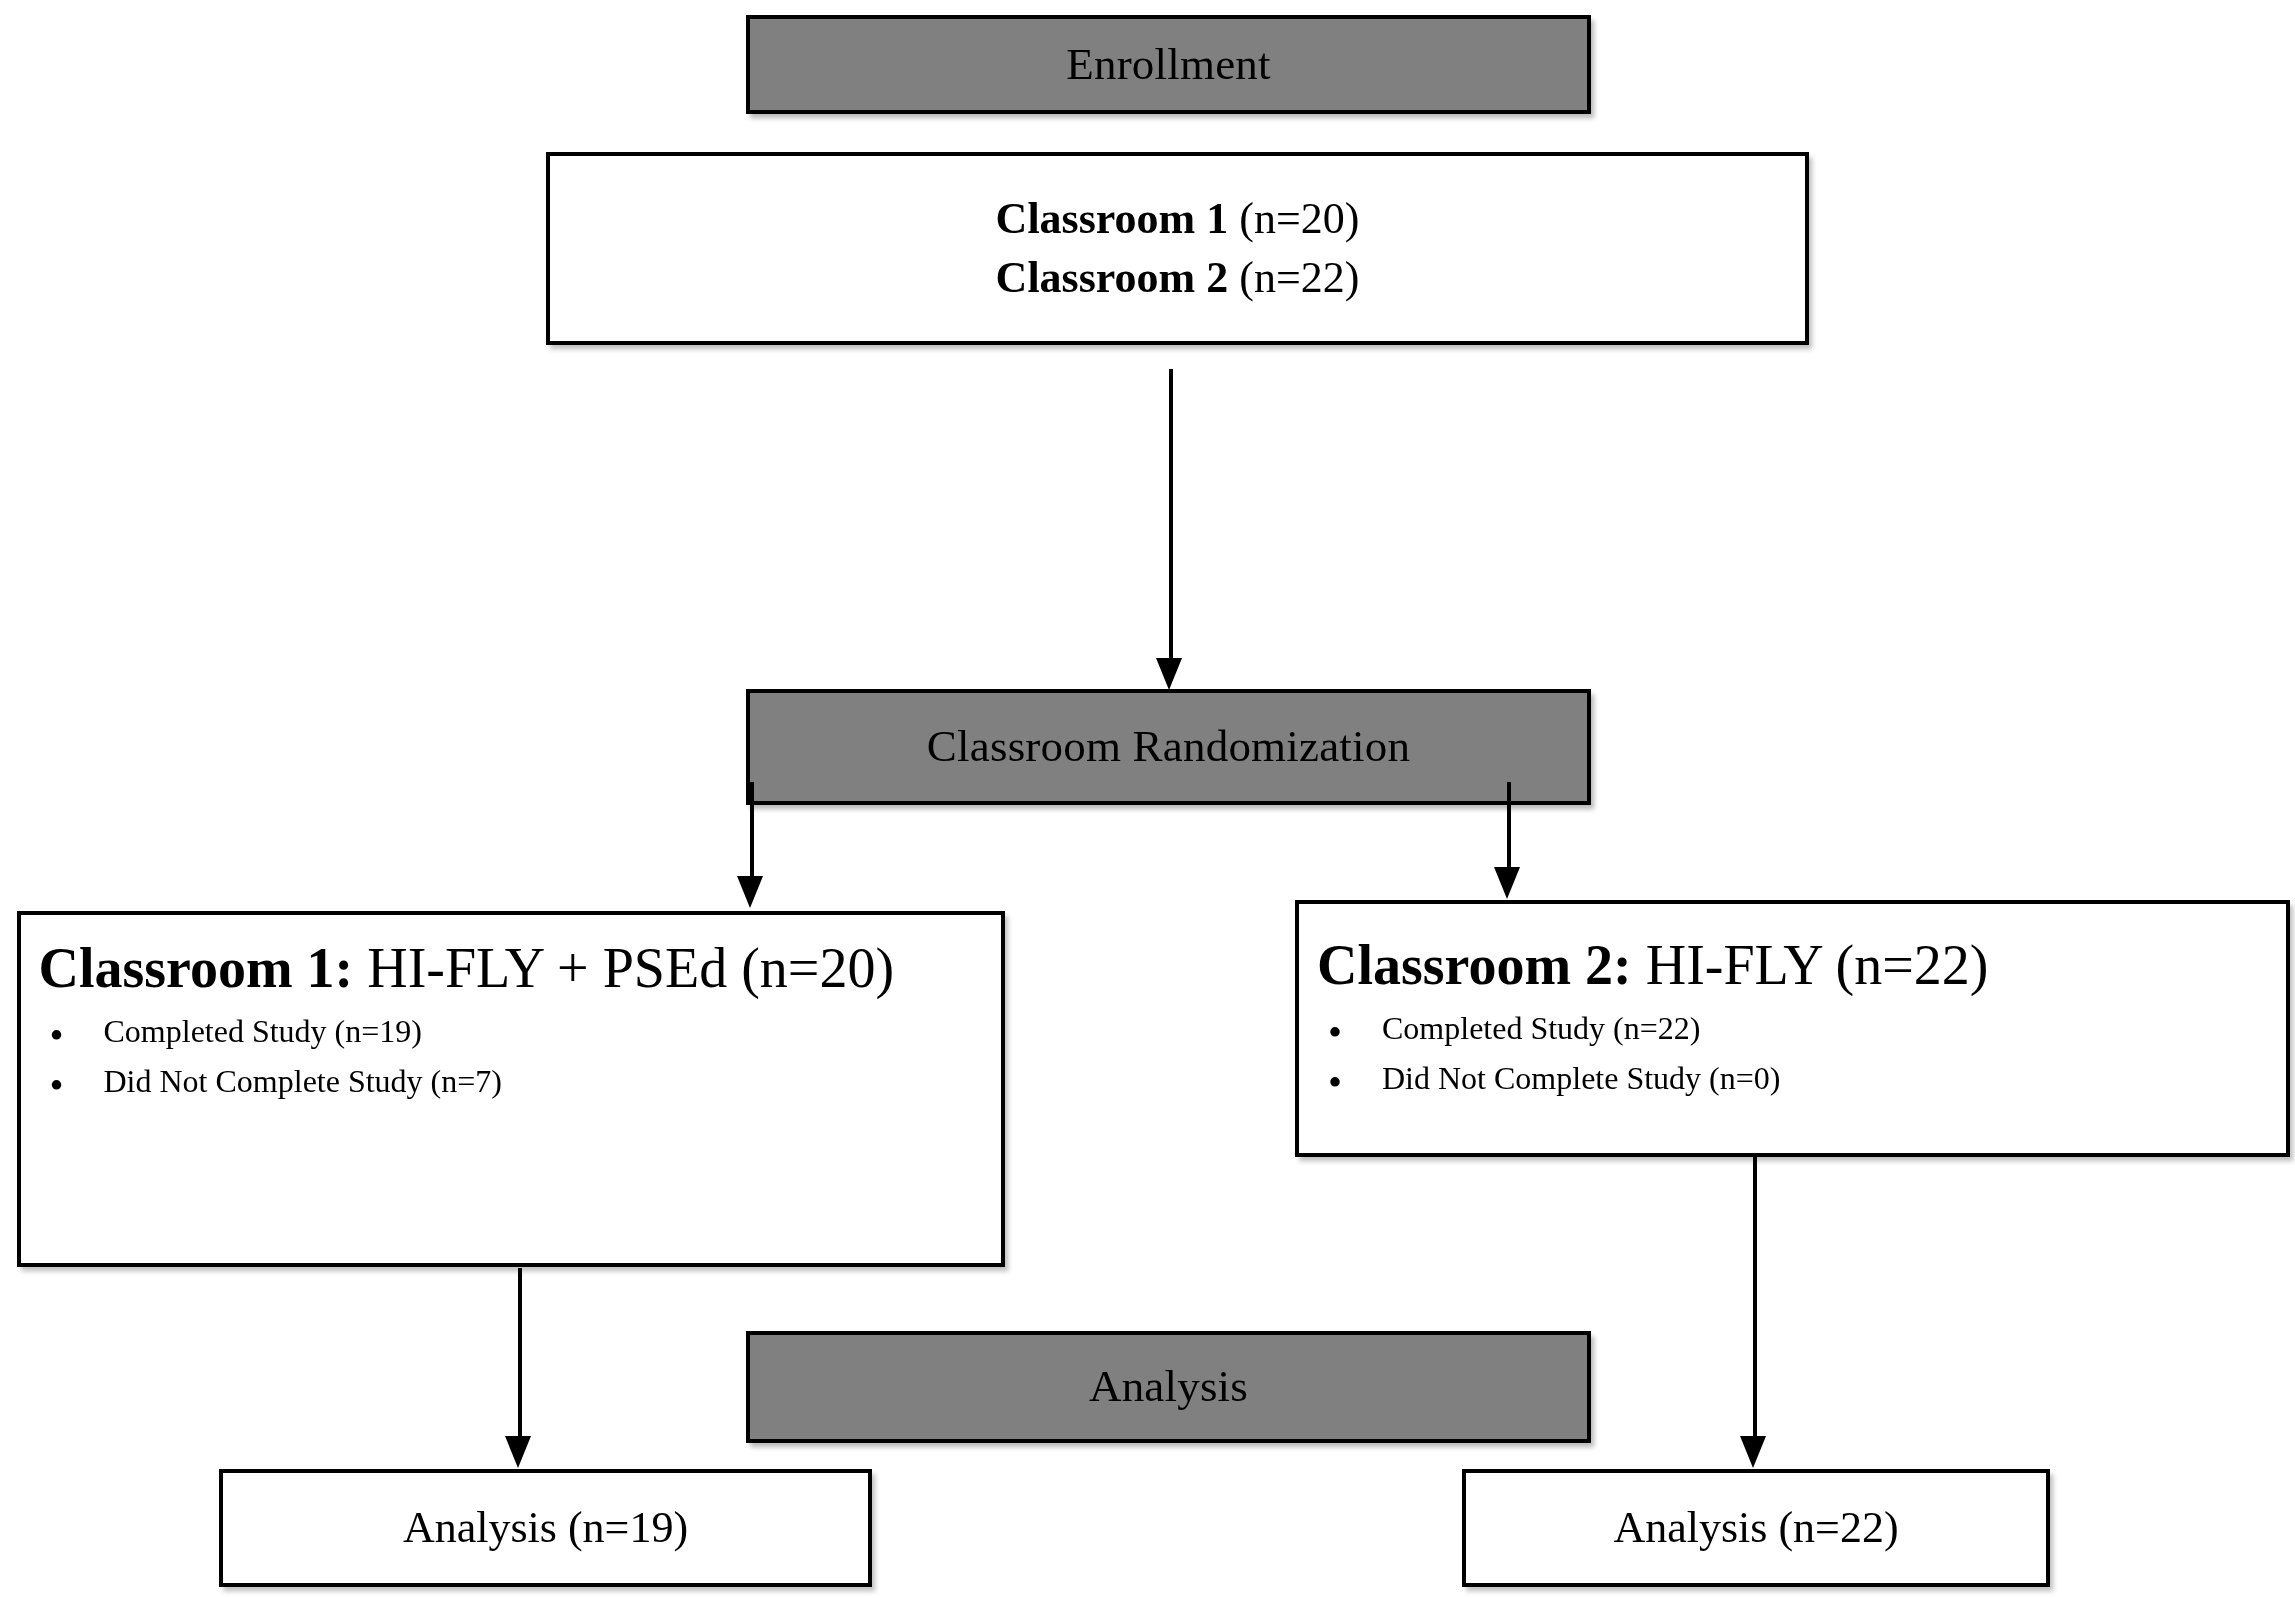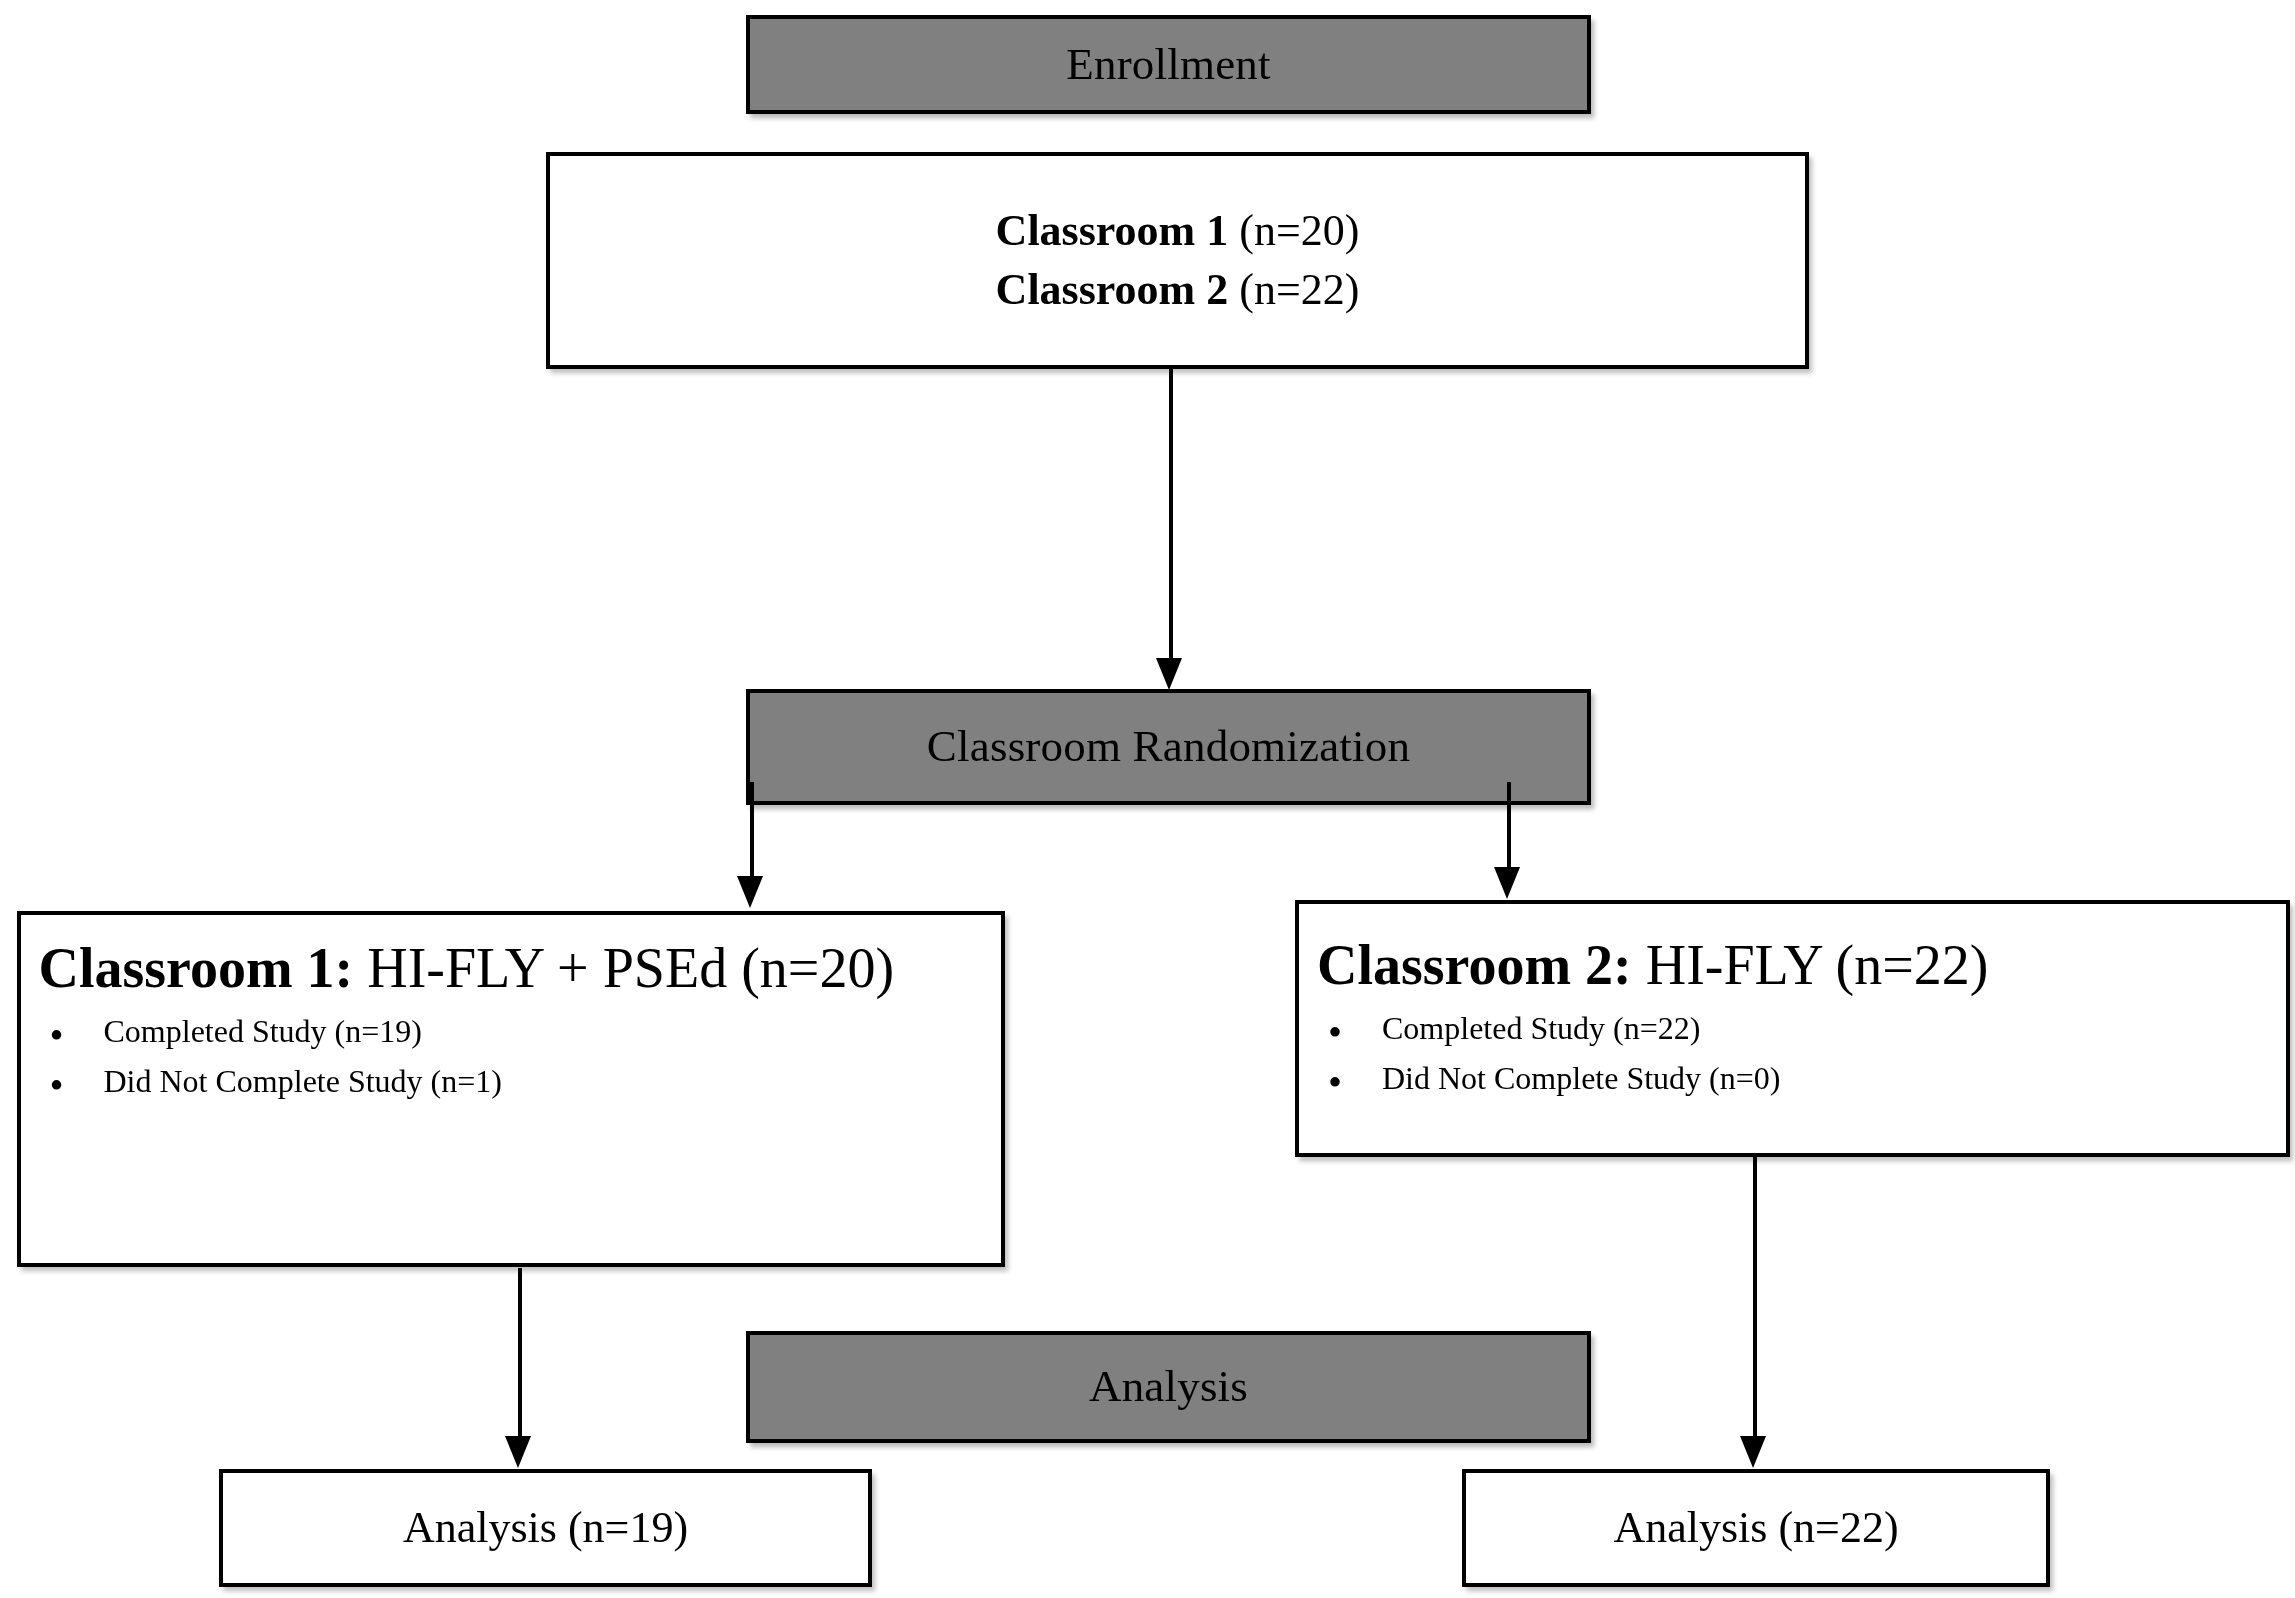--- a/index.html
+++ b/index.html
@@ -101,21 +101,21 @@
 </style>
 </head>
 <body>
 
 <div id="canvas">
 
   <div class="node banner" style="left:746px; top:15px; width:845px; height:99px;align-items:center;">
     <div class="banner-text">Enrollment</div>
   </div>
 
-  <div class="node whitebox" style="left:546px; top:152px; width:1263px; height:217px;">
+  <div class="node whitebox" style="left:546px; top:152px; width:1263px; height:193px;">
     <div class="center-text">
       <div>
         <span class="b">Classroom 1</span><span> (n=20)</span>
       </div>
       <div>
         <span class="b">Classroom 2</span><span> (n=22)</span>
       </div>
     </div>
   </div>
 
@@ -131,21 +131,21 @@
 
   <div class="vline" style="left:1507px; top:782px; height:88px;"></div>
   <div class="arrowhead" style="left:1494px; top:867px;"></div>
 
   <div class="node whitebox" style="left:16.5px; top:911px; width:988px; height:356px; justify-content:flex-start; padding-top:18px;">
     <div class="branch-head">
       <span class="b">Classroom 1:</span><span> HI-FLY + PSEd (n=20)</span>
     </div>
     <ul class="bullets">
       <li>Completed Study (n=19)</li>
-      <li>Did Not Complete Study (n=1)</li>
+      <li>Did Not Complete Study (n=7)</li>
     </ul>
   </div>
 
   <div class="node whitebox" style="left:1295px; top:900px; width:995px; height:257px; justify-content:flex-start; padding-top:26px;">
     <div class="branch-head">
       <span class="b">Classroom 2:</span><span> HI-FLY  (n=22)</span>
     </div>
     <ul class="bullets">
       <li>Completed Study (n=22)</li>
       <li>Did Not Complete Study (n=0)</li>

